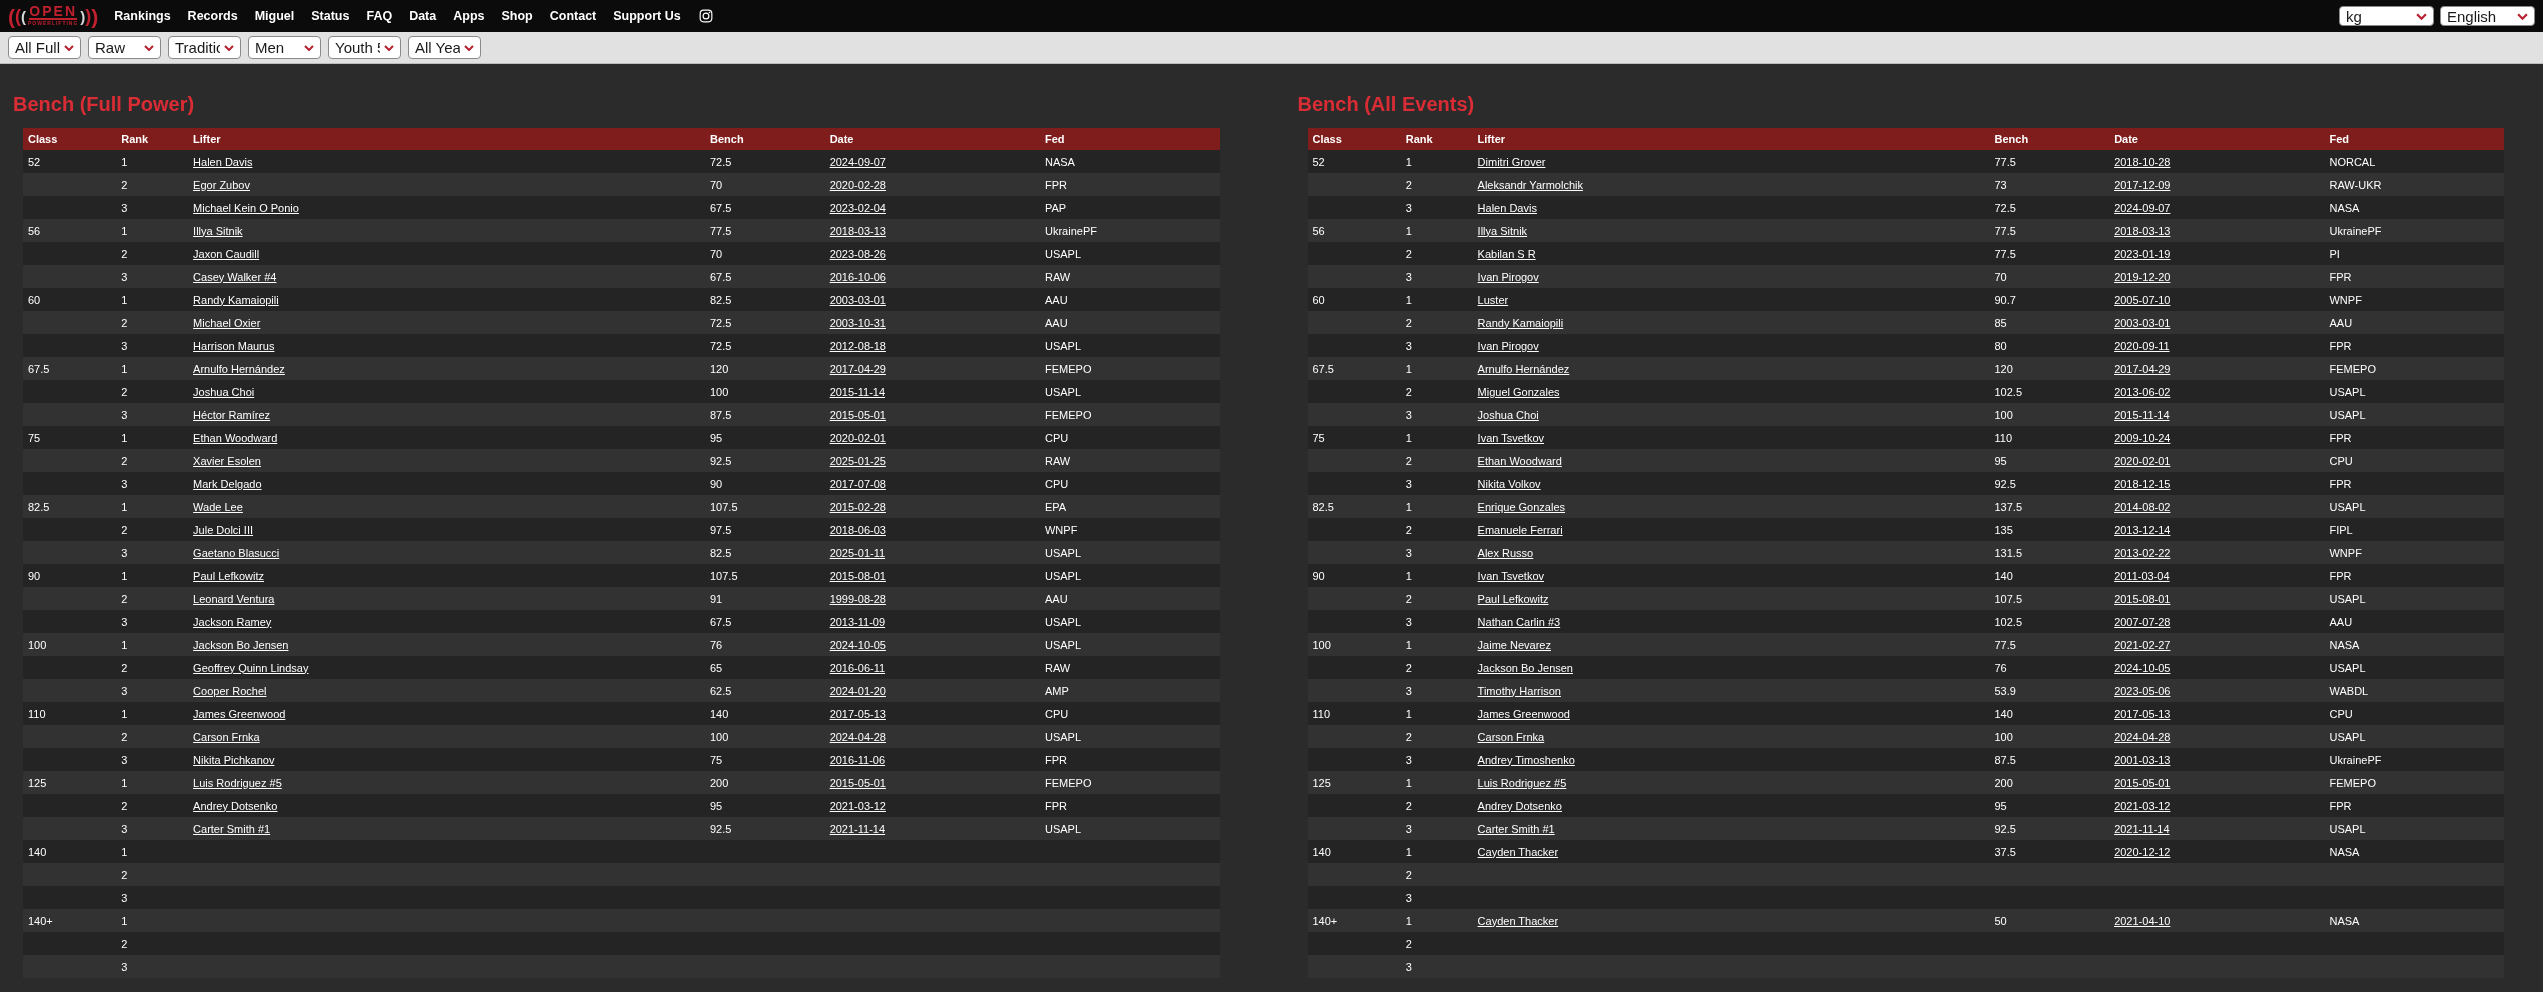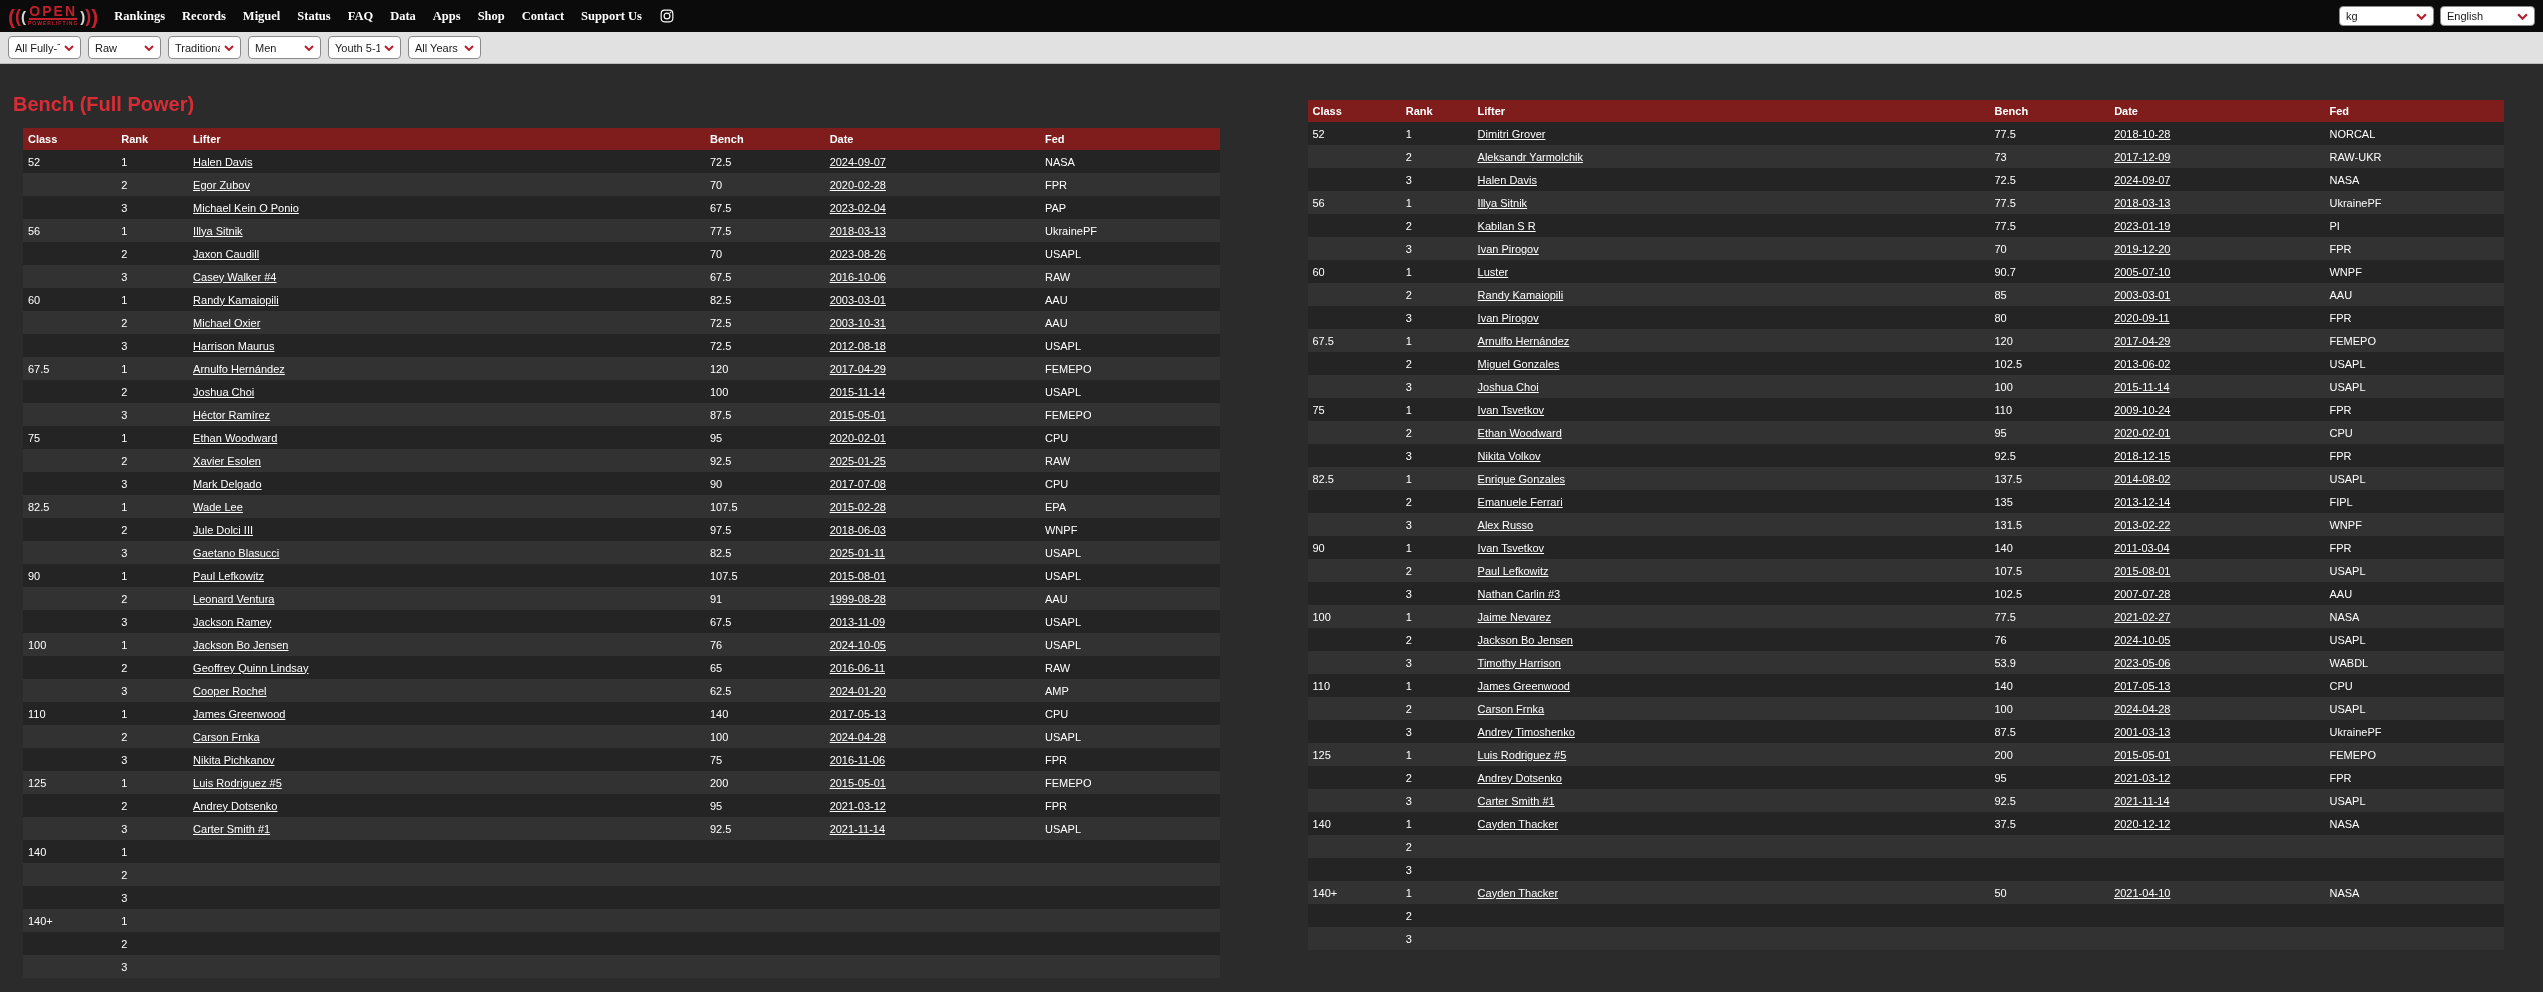--- a/index.html
+++ b/index.html
@@ -13,28 +13,28 @@
   .navbar {
     height: 32px; background: #0b0b0b;
     display: flex; align-items: center; padding: 0 8px;
   }
   .brand { display:flex; align-items:center; margin-right:16px; cursor:pointer; }
   .paren { color:#c1202e; font-weight:bold; line-height:1; }
   .p1 { font-size:21px; } .p2 { font-size:18px; } .p3 { font-size:15px; color:#d8d8d8; }
   .brand-text { display:flex; flex-direction:column; align-items:center; margin:0 2px; }
   .brand-open { color:#c1202e; font-weight:bold; font-size:14px; letter-spacing:2px; line-height:13px; border-bottom:2px solid #c1202e; }
   .brand-sub { color:#c1202e; font-weight:bold; font-size:5px; letter-spacing:1px; line-height:7px; }
-  .nav-items { display:flex; align-items:center; gap:17px;font-family:Liberation Serif, serif; }
+  .nav-items { display:flex; align-items:center; gap:17px; }
   .nav-item { color:#fff; font-weight:bold; font-size:12.5px; cursor:pointer; white-space:nowrap; }
   .ig { margin-left:18px; display:flex; align-items:center; cursor:pointer; }
   .nav-right { margin-left:auto; display:flex; gap:6px; }
   .sel {
     background:#fff; border:1px solid #8a8a8a; border-radius:4px;
     display:flex; align-items:center; justify-content:space-between;
-    color:#1a1a1a; font-size:11px; padding:0 6px; cursor:pointer;text-align:center;
+    color:#1a1a1a; font-size:15px; padding:0 6px; cursor:pointer;text-align:center;
   }
   .nav-sel { width:95px; height:20px; }
   .chev { flex:0 0 auto; margin-left:4px; }
   
   .filterbar {
     height: 32px; background:#e1e1e1; border-bottom:1px solid #bcbcbc;
     display:flex; align-items:center; gap:7px; padding:0 8px;
   }
   .filter-sel { width:73px; height:23px; }
   .sel .val { white-space:nowrap; overflow:hidden; text-overflow:clip; }
@@ -452,20 +452,21 @@
             <td>3</td>
             <td></td>
             <td></td>
             <td></td>
             <td></td>
           </tr>
         </tbody>
       </table>
   </section>
   <section>
+    <h2 class="section-title">Bench (All Events)</h2>
     <table class="records">
         <colgroup>
           <col style="width: 7.8%;">
           <col style="width: 6%;">
           <col style="width: 43.2%;">
           <col style="width: 10%;">
           <col style="width: 18%;">
           <col style="width: 15%;">
         </colgroup>
         <thead>

